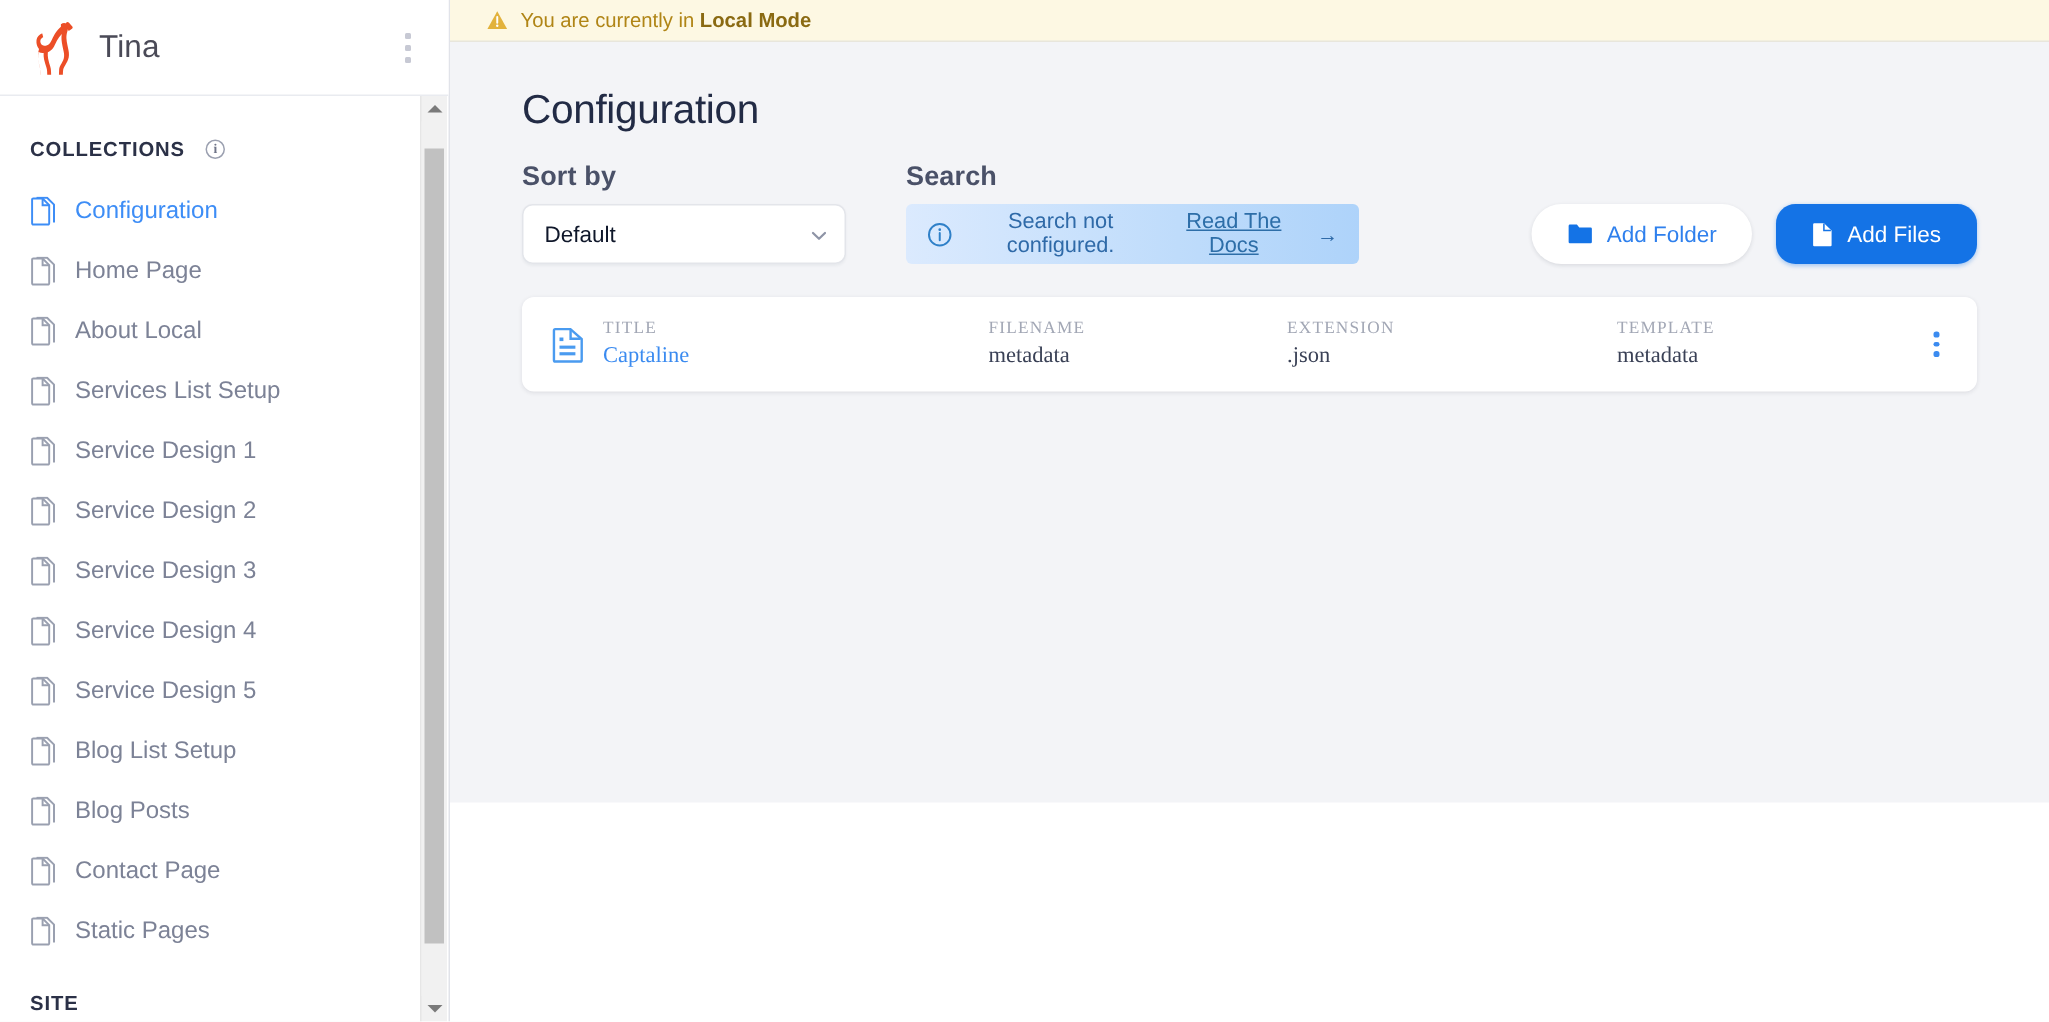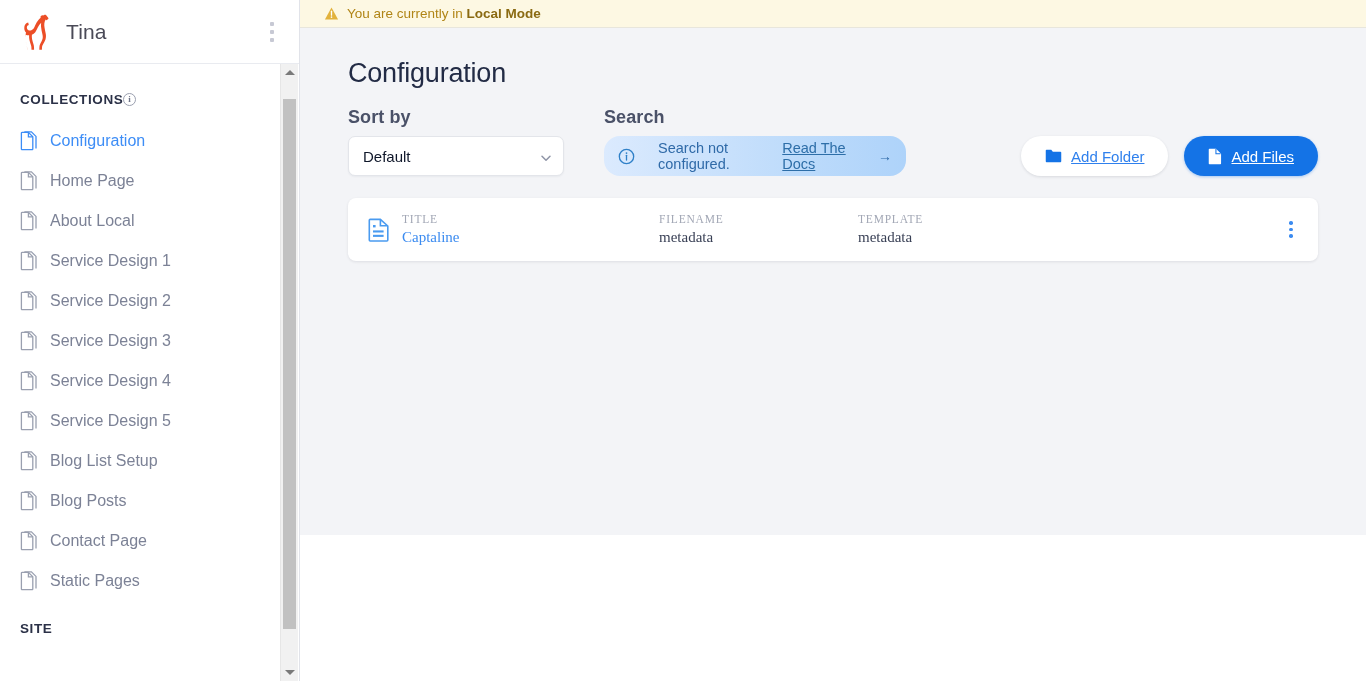--- a/index.html
+++ b/index.html
@@ -39,21 +39,21 @@
   .sb-kebab i { width: 4px; height: 4px; border-radius: 1px; background: #c7c9d4; display: block; }
 
   .sb-scrollarea {
     position: relative;
     flex: 1 1 auto; overflow: hidden;
     padding-right: 20px;
   }
   .sb-inner { padding: 28px 0 0 0; }
 
   .sb-sectionhead {
-    display: flex; align-items: center; gap: 0;
+    display: flex; align-items: center; gap: 14px;
     padding: 0 20px; margin-bottom: 14px;
     font-size: 13.5px; font-weight: 700; letter-spacing: .6px;
     color: #2b3147;
   }
   .info-circle {
     width: 13px; height: 13px; border-radius: 50%;
     border: 1.3px solid #9ba0b0; color: #6f7488;
     font-size: 9px; font-weight: 700; line-height: 11px; text-align: center;
     font-family: "Liberation Serif", serif;
   }
@@ -120,44 +120,44 @@
     box-shadow: 0 1px 2px rgba(25,30,50,.05);
     display: flex; align-items: center; padding: 0 14px;
     font-size: 15px; color: #0f172a; cursor: pointer;
   }
   .chev {
     position: absolute; right: 12px; top: 50%;
     width: 11px; height: 11px; margin-top: -6px;
   }
   .search-field { margin-left: 40px; }
   .search-notice {
-    width: 302px; height: 40px; border-radius: 16px;
+    width: 302px; height: 40px; border-radius: 4px;
     background: linear-gradient(90deg, #dbeafe 0%, #bfdcfb 60%, #aed3fa 100%);
-    display: flex; align-items: center; gap: 23px;
-    padding: 0 14px; font-size: 14.5px; color: #2f6aa8;
+    display: flex; align-items: center; gap: 9px;
+    padding: 0 14px; font-size: 14.5px; color: #2f6aa8; text-align: center;
   }
   .search-notice .i-ico { flex: 0 0 17px; width: 17px; height: 17px; display: block; }
   .docs-link { color: #2d6ea8; text-decoration: underline; cursor: pointer; }
   .docs-arrow { margin-left: 3px; font-size: 14px; }
 
   .tb-spacer { flex: 1 1 auto; }
   .btn {
     height: 40px; border-radius: 20px; border: none;
     display: inline-flex; align-items: center; gap: 9px;
     padding: 0 24px; font-size: 15px; cursor: pointer;
     font-family: "Liberation Sans", sans-serif;
-    text-decoration: underline;
   }
   .btn-light {
     background: #fff; color: #2f80ed;
     box-shadow: 0 1px 3px rgba(25,30,50,.12);
   }
   .btn-primary {
     background: #1473e6; color: #fff; margin-left: 16px;
     box-shadow: 0 1px 3px rgba(20,115,230,.35);
+    border-radius: 13px;
   }
   .btn svg { display: block; }
 
   
   .table-card {
     margin-top: 22px; background: #fff; border-radius: 8px;
     box-shadow: 0 1px 3px rgba(25,30,50,.10);
     height: 63px; display: flex; align-items: center;
     padding: 0 10px 0 20px; position: relative; font-family: Liberation Serif, serif;
   }
@@ -253,20 +253,32 @@
                 <g fill="none" stroke="#9aa0b0" stroke-width="1.3">
                   <path d="M2.2 1.3h6.2l4.4 4.4v12.2a.8.8 0 0 1-.8.8H2.2a.8.8 0 0 1-.8-.8V2.1a.8.8 0 0 1 .8-.8z"></path>
                   <path d="M8.4 1.4v4.4h4.4"></path>
                   <path d="M5 1.4V.8h6.4L16 5.4v12"></path>
                 </g>
               </svg>
           </span>
           <span>About Local</span>
         </div>
 
+        <div class="sb-item">
+          <span class="doc-ico">
+            <svg viewBox="0 0 18 20" width="18" height="20">
+                <g fill="none" stroke="#9aa0b0" stroke-width="1.3">
+                  <path d="M2.2 1.3h6.2l4.4 4.4v12.2a.8.8 0 0 1-.8.8H2.2a.8.8 0 0 1-.8-.8V2.1a.8.8 0 0 1 .8-.8z"></path>
+                  <path d="M8.4 1.4v4.4h4.4"></path>
+                  <path d="M5 1.4V.8h6.4L16 5.4v12"></path>
+                </g>
+              </svg>
+          </span>
+          <span>Services List Setup</span>
+        </div>
 
         <div class="sb-item">
           <span class="doc-ico">
             <svg viewBox="0 0 18 20" width="18" height="20">
                 <g fill="none" stroke="#9aa0b0" stroke-width="1.3">
                   <path d="M2.2 1.3h6.2l4.4 4.4v12.2a.8.8 0 0 1-.8.8H2.2a.8.8 0 0 1-.8-.8V2.1a.8.8 0 0 1 .8-.8z"></path>
                   <path d="M8.4 1.4v4.4h4.4"></path>
                   <path d="M5 1.4V.8h6.4L16 5.4v12"></path>
                 </g>
               </svg>
@@ -485,20 +497,24 @@
         <div class="cell c-title">
           <span class="cell-head">TITLE</span>
           <span class="cell-val link">Captaline</span>
         </div>
 
         <div class="cell c-filename">
           <span class="cell-head">FILENAME</span>
           <span class="cell-val">metadata</span>
         </div>
 
+        <div class="cell c-extension">
+          <span class="cell-head">EXTENSION</span>
+          <span class="cell-val">.json</span>
+        </div>
 
         <div class="cell c-template">
           <span class="cell-head">TEMPLATE</span>
           <span class="cell-val">metadata</span>
         </div>
 
         <span class="row-kebab">
           <i></i>
           <i></i>
           <i></i>

